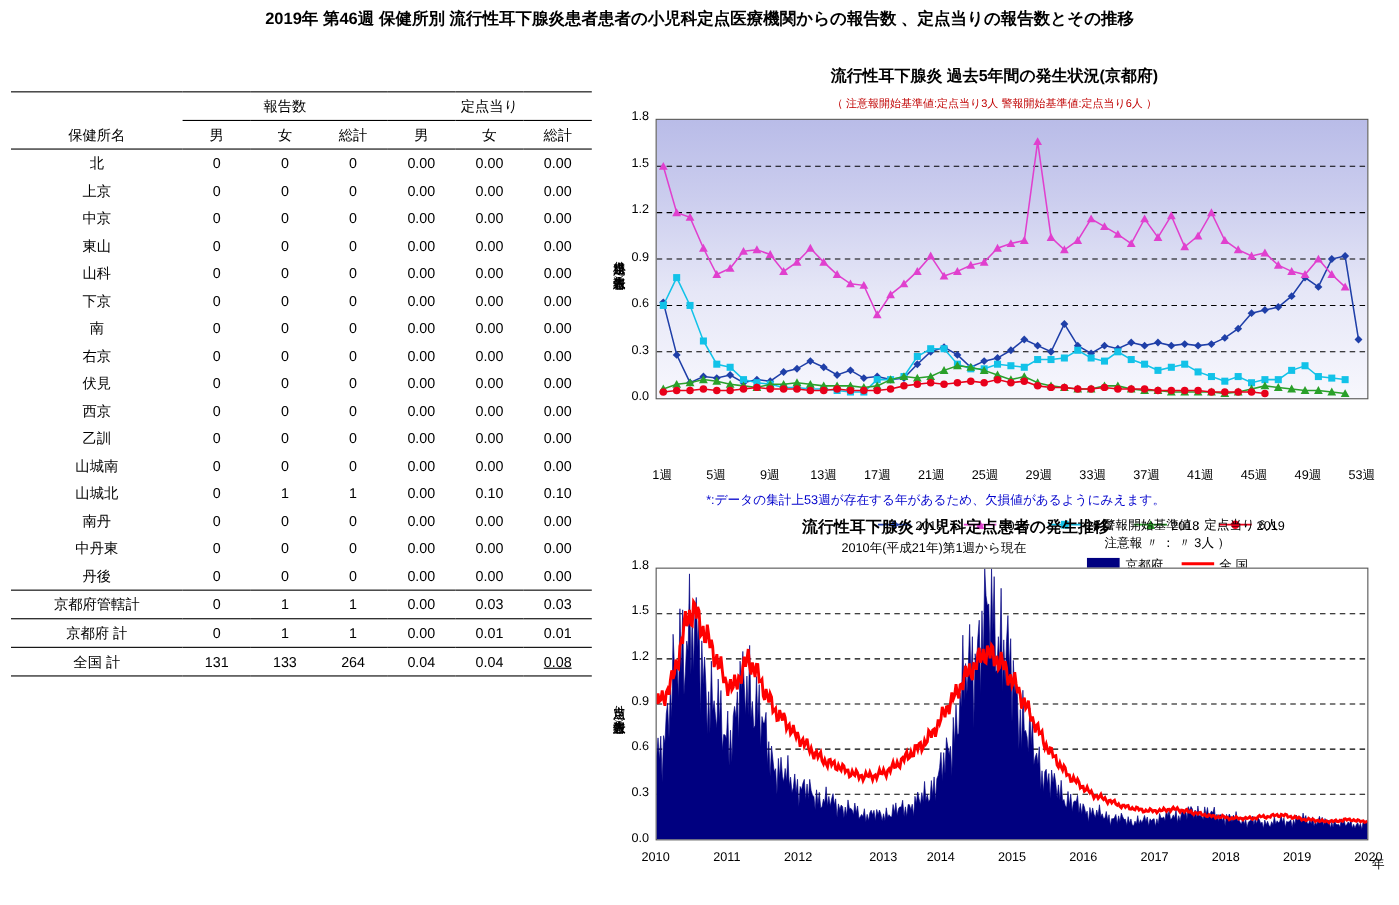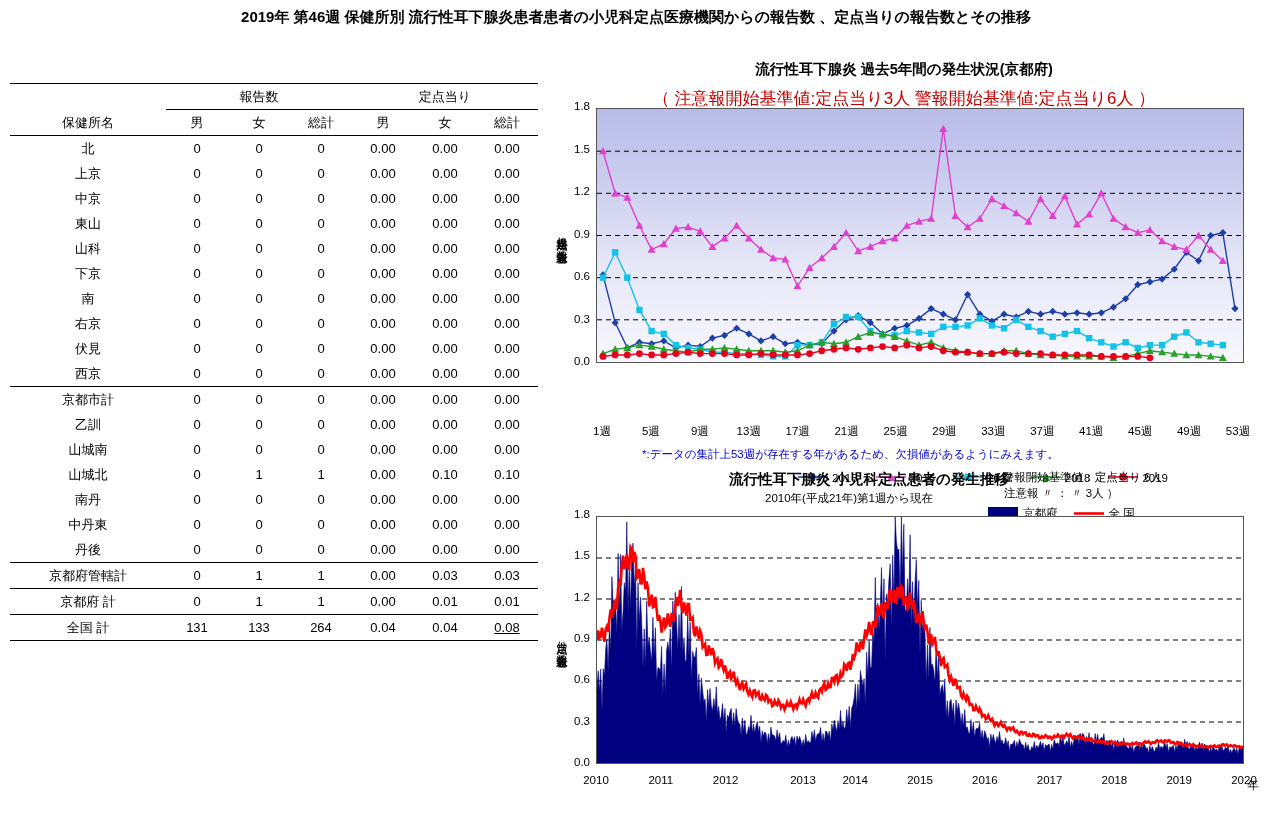--- a/index.html
+++ b/index.html
@@ -37,21 +37,21 @@
   .name-cell { text-align:center; }
 
   
   #chart1 {
     position:absolute; left:548px; top:56px; width:712px; height:400px;
   }
   #chart1 .c-title {
     text-align:center; font-size:14.5px; font-weight:bold; margin-top:4px;
   }
   #chart1 .c-sub {
-    text-align:center; font-size:17px; color:#C00000; margin-top:8px;
+    text-align:center; font-size:10px; color:#C00000; margin-top:8px;
   }
   .plot-box {
     position:absolute; border:1px solid #555;
   }
   #c1plot {
     left:48px; top:52px; width:648px; height:255px;
     background:linear-gradient(to bottom, #b9bce8 0%, #cbcdee 28%, #e6e7f7 62%, #f7f7fd 100%);
   }
   .ylab-vert {
     position:absolute;
@@ -196,29 +196,20 @@
           <td class="c-num">0.00</td>
         </tr>
         <tr>
           <td class="c-name name-cell">西京</td>
           <td class="c-num">0</td>
           <td class="c-num">0</td>
           <td class="c-num">0</td>
           <td class="c-num">0.00</td>
           <td class="c-num">0.00</td>
           <td class="c-num">0.00</td>
-        </tr>
-        <tr>
-          <td class="c-name name-cell" style="border-top: 1px solid rgb(0, 0, 0);">京都市計</td>
-          <td class="c-num" style="border-top: 1px solid rgb(0, 0, 0);">0</td>
-          <td class="c-num" style="border-top: 1px solid rgb(0, 0, 0);">0</td>
-          <td class="c-num" style="border-top: 1px solid rgb(0, 0, 0);">0</td>
-          <td class="c-num" style="border-top: 1px solid rgb(0, 0, 0);">0.00</td>
-          <td class="c-num" style="border-top: 1px solid rgb(0, 0, 0);">0.00</td>
-          <td class="c-num" style="border-top: 1px solid rgb(0, 0, 0);">0.00</td>
         </tr>
         <tr>
           <td class="c-name name-cell">乙訓</td>
           <td class="c-num">0</td>
           <td class="c-num">0</td>
           <td class="c-num">0</td>
           <td class="c-num">0.00</td>
           <td class="c-num">0.00</td>
           <td class="c-num">0.00</td>
         </tr>

